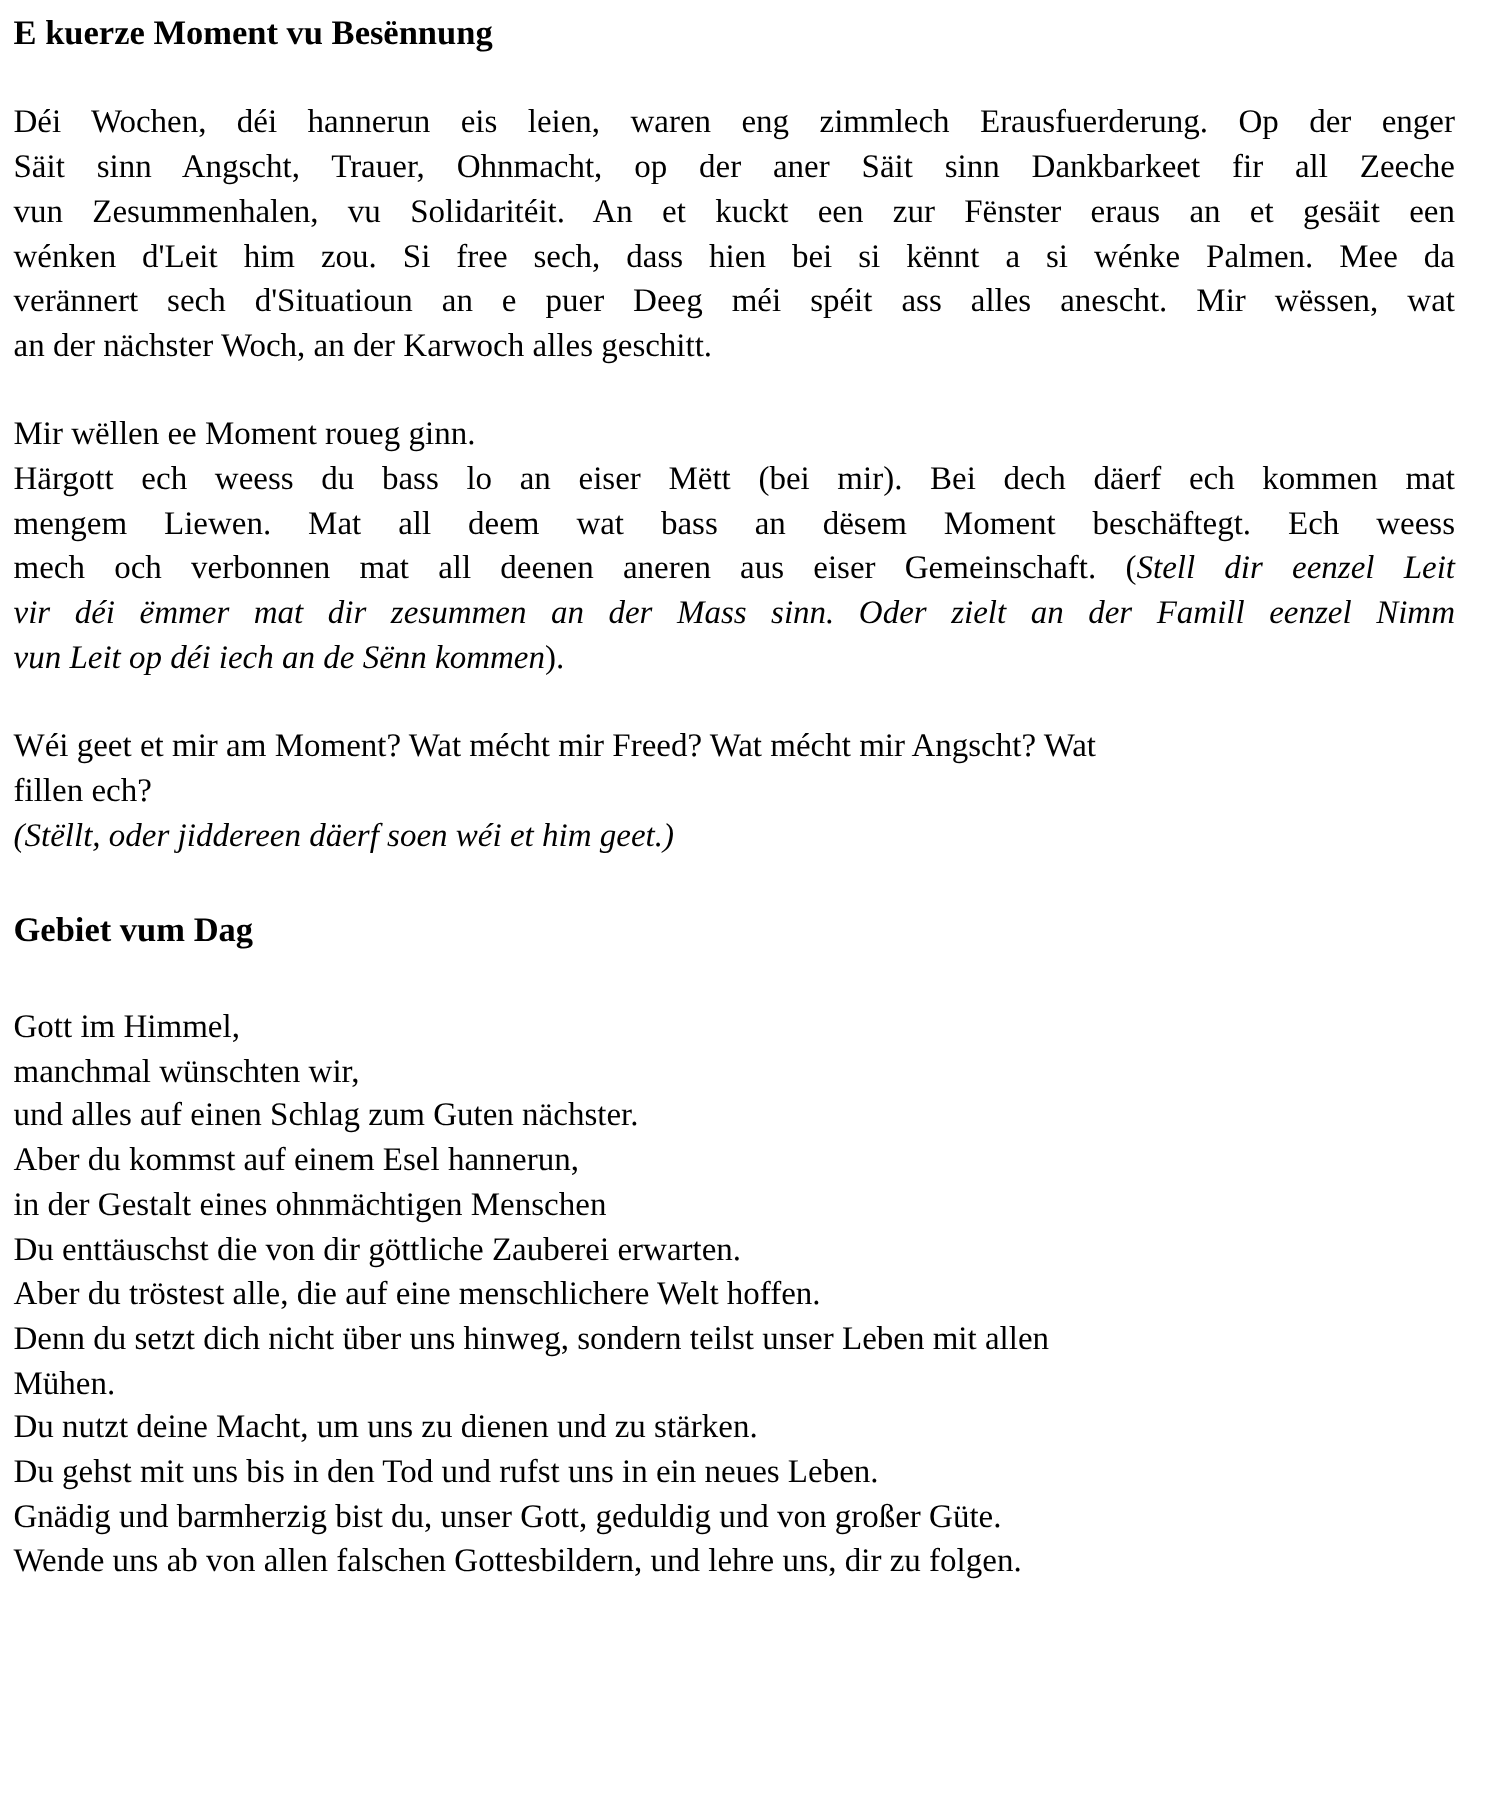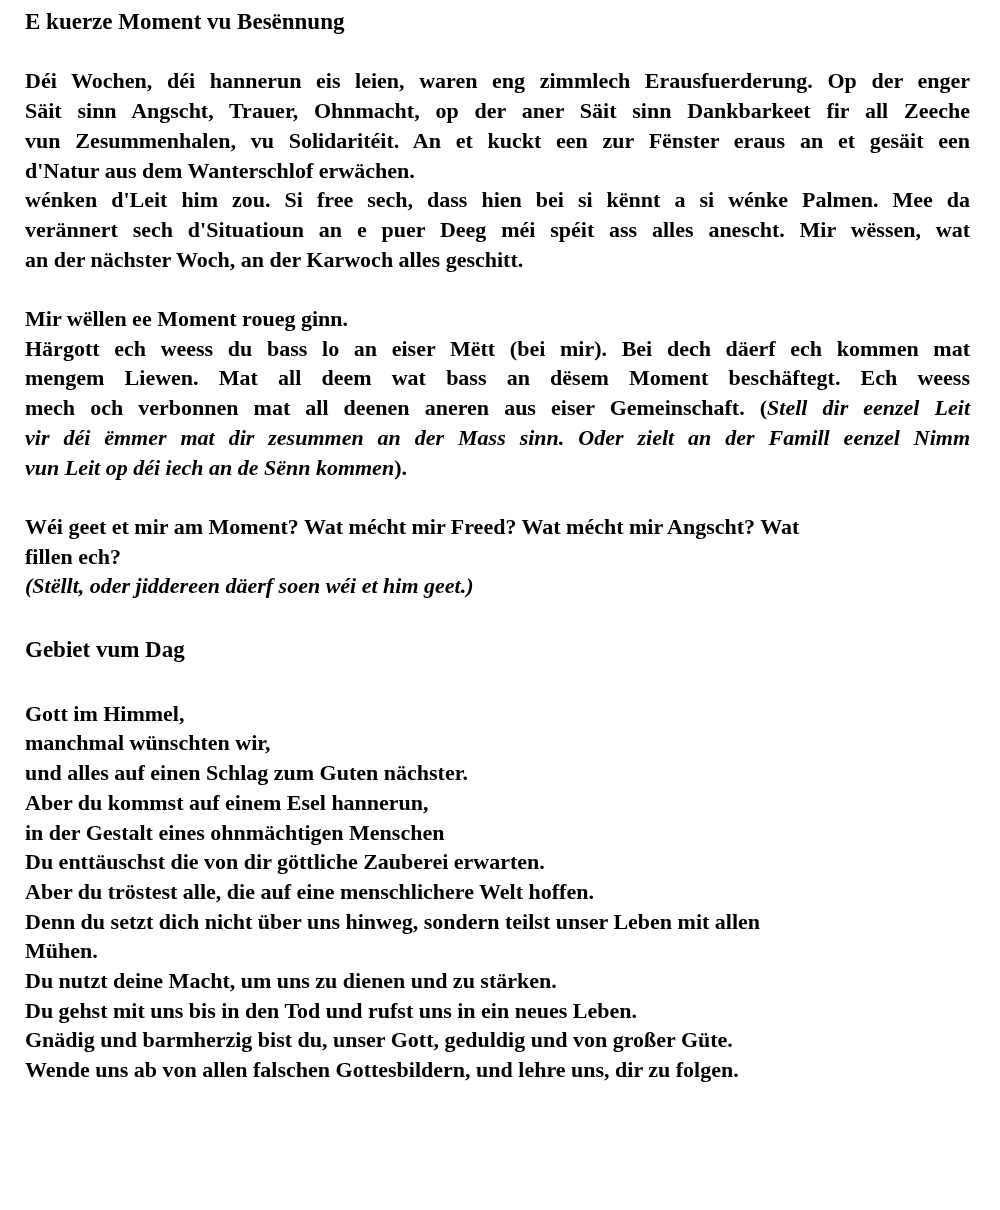--- a/index.html
+++ b/index.html
@@ -9,30 +9,30 @@
   }
   .page {
     box-sizing: border-box;
     width: 1000px;
     height: 1210px;
     background: #ffffff;
     color: #000000;
     font-family: "Liberation Serif", "DejaVu Serif", serif;
     font-size: 22px;
     line-height: 29.7px;
-    padding: 7px 30px 0 25px;
+    padding: 7px 30px 0 9px;
     overflow: hidden;
   }
   .heading {
     font-weight: bold;
     font-size: 23px;
     line-height: 29.7px;
     margin: 0;
   }
-  .ln { margin: 0; font-weight: bold; }
+  .ln { margin: 0; }
   
   .fill {
     text-align: justify;
     text-align-last: justify;
   }
   .it { font-style: italic; }
   .gap { height: 29.7px; }
   .gap-lg { height: 34px; }
 </style>
 </head>
@@ -40,21 +40,20 @@
 
 <div class="page">
 
   <div class="heading">E kuerze Moment vu Besënnung</div>
   <div class="gap"></div>
 
   <div>
     <div class="ln fill">Déi Wochen, déi hannerun eis leien, waren eng zimmlech Erausfuerderung. Op der enger</div>
     <div class="ln fill">Säit sinn Angscht, Trauer, Ohnmacht, op der aner Säit sinn Dankbarkeet fir all Zeeche</div>
     <div class="ln fill">vun Zesummenhalen, vu Solidaritéit. An et kuckt een zur Fënster eraus an et gesäit een</div>
-    <div class="ln">d'Natur aus dem Wanterschlof erwächen.</div>
   </div>
 
   <div>
     <div class="ln fill">wénken d'Leit him zou. Si free sech, dass hien bei si kënnt a si wénke Palmen. Mee da</div>
     <div class="ln fill">verännert sech d'Situatioun an e puer Deeg méi spéit ass alles anescht. Mir wëssen, wat</div>
     <div class="ln">an der nächster Woch, an der Karwoch alles geschitt.</div>
   </div>
 
   <div class="gap"></div>
 

